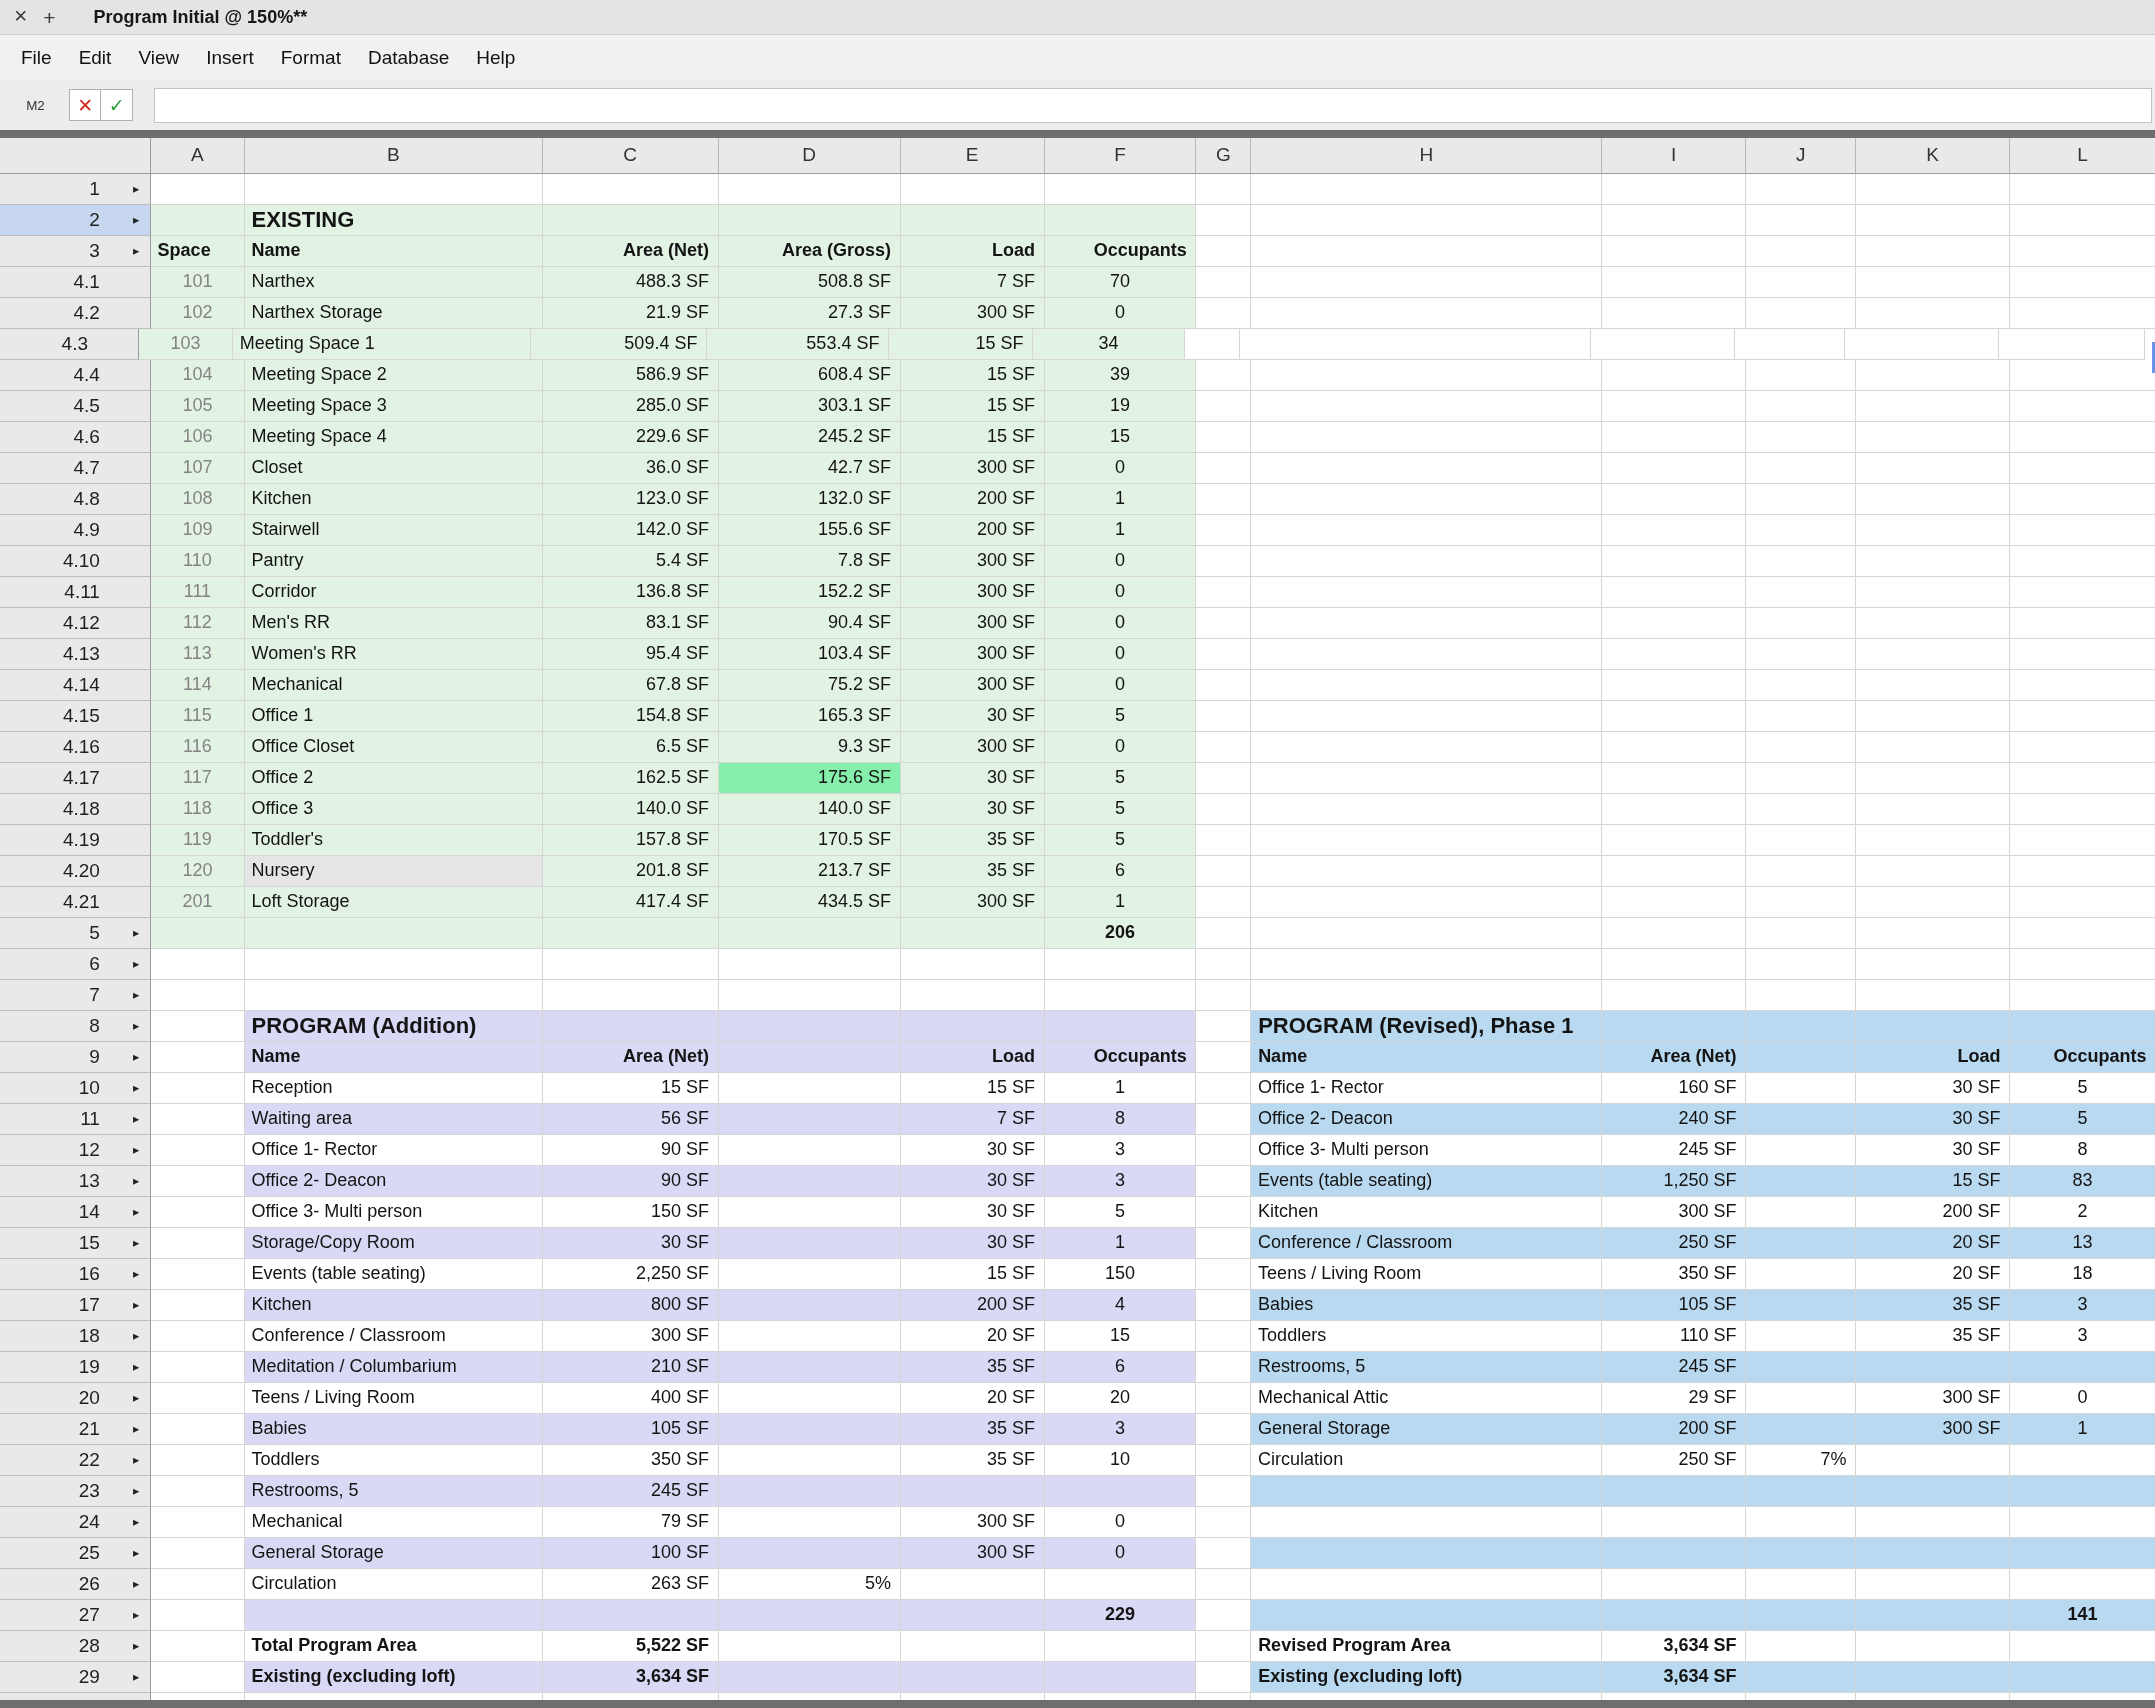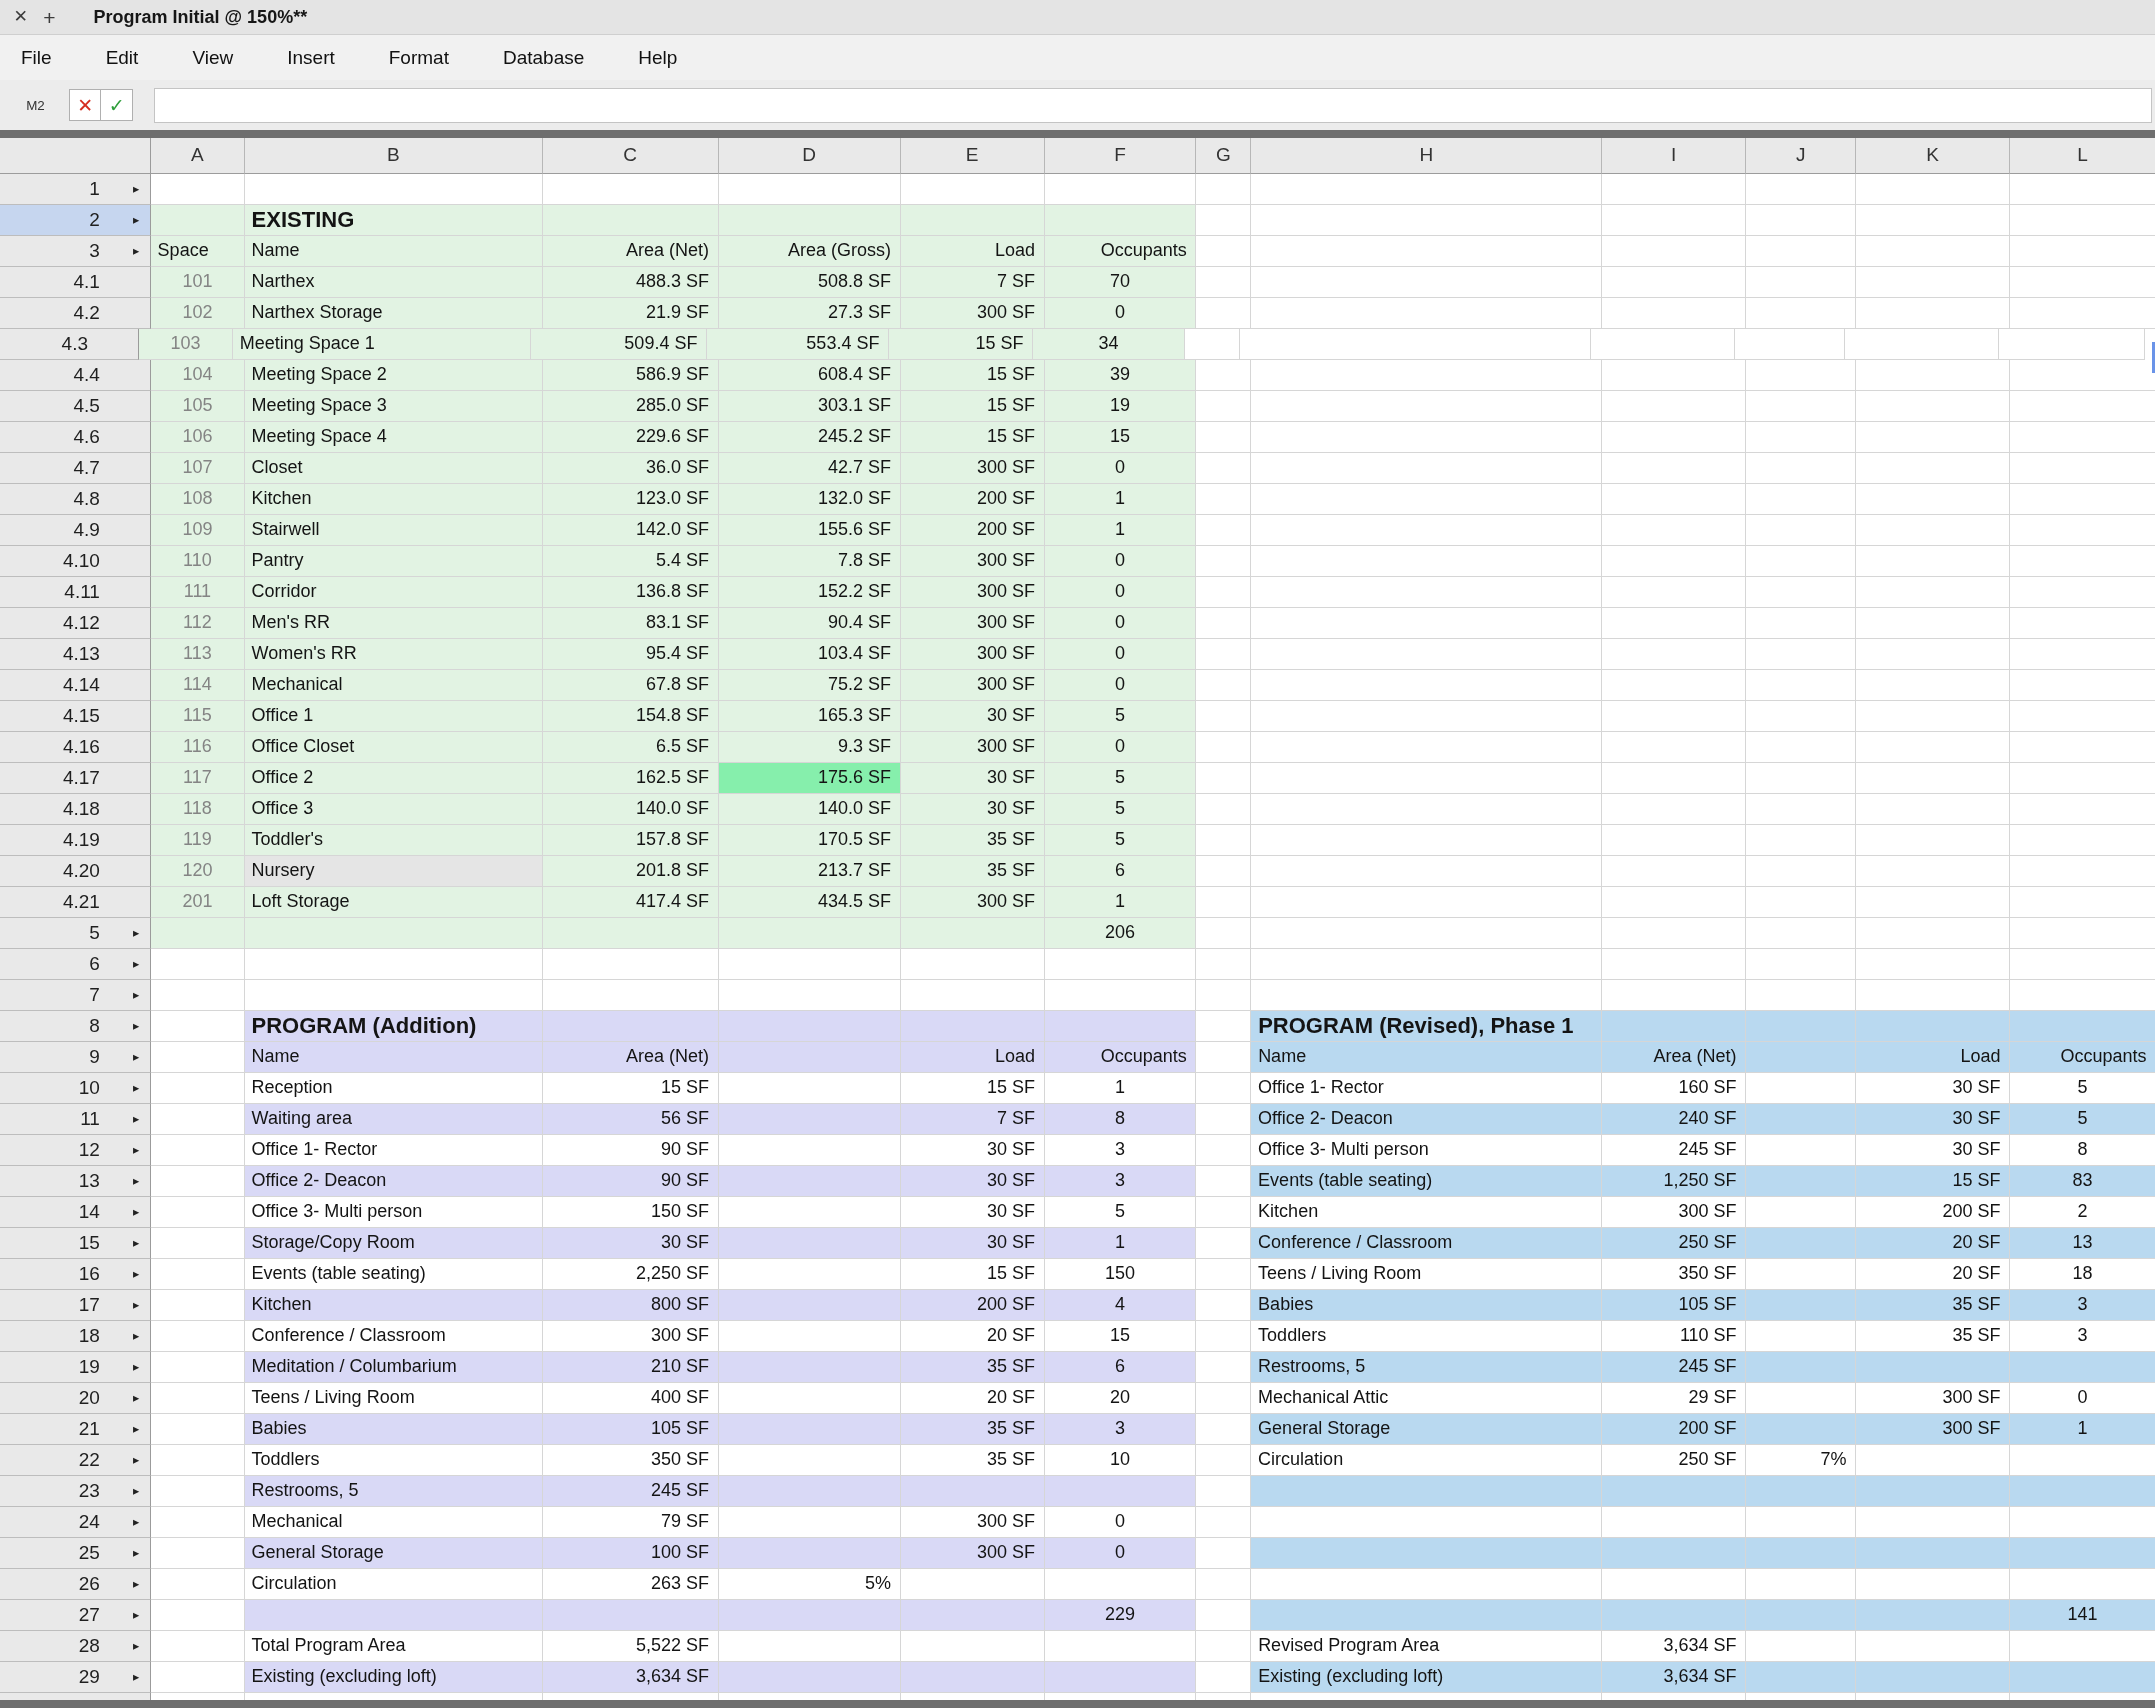--- a/index.html
+++ b/index.html
@@ -6,21 +6,21 @@
   html,body { background:#fff; }
   body { font-family:"Liberation Sans","DejaVu Sans",sans-serif; }
   .app { position:relative; width:2156px; height:1708px; overflow:hidden; background:#fff; }
 
   
   .tabbar { height:35px; background:#e4e4e4; border-bottom:1px solid #cfcfcf; display:flex; align-items:center; }
   .tab-close { margin-left:13.4px; font-size:17.3px; color:#3c3c3c; line-height:1; }
   .tab-new   { margin-left:15.4px; font-size:21px; color:#3c3c3c; line-height:1; }
   .tab-title { margin-left:38px; font-size:18px; font-weight:bold; color:#161616; }
 
-  .menubar { height:45px; background:#f1f1f1; display:flex; align-items:center; gap:54px; padding-left:21px; }
+  .menubar { height:45px; background:#f1f1f1; display:flex; align-items:center; gap:27px; padding-left:21px; }
   .menu-item { font-size:19px; color:#111; }
 
   .formulabar { height:50px; background:#ececec; display:flex; align-items:center; }
   .cellref { width:48px; margin-left:11.5px; font-size:13.4px; color:#333; text-align:center; }
   .fbtn { width:32px; height:32px; background:#fff; border:1px solid #b0b0b0; display:flex; align-items:center; justify-content:center; font-size:19px; font-weight:bold; }
   .fbtn.cancel  { color:#d62d20; margin-left:9.6px; }
   .fbtn.confirm { color:#2e9e3a; border-left:none; }
   .fx-input { margin-left:21px; margin-right:3.8px; flex:1; height:35px; background:#fff; border:1px solid #c4c4c4; font-size:18px; padding:0 7.7px; font-family:inherit; }
   .hdivider { height:7.7px; background:#6e6e6e; }
 
@@ -34,21 +34,21 @@
   .g-rowhdr { background:#e9e9e9; border-right:1.9px solid #9b9b9b; border-bottom:1px solid #bdbdbd;
               position:relative; display:flex; align-items:center; justify-content:flex-end; }
   .g-rowhdr.sel { background:#c6d6ef; }
   .g-rowlabel { padding-right:50px; font-size:19px; color:#1f1f1f; }
   .tri { position:absolute; right:10.6px; top:50%; transform:translateY(-50%); font-size:12.5px; color:#222; line-height:1; }
   .g-cell { border-right:1px solid #d6d6d6; border-bottom:1px solid #d6d6d6;
             display:flex; align-items:center; font-size:18px; color:#141414; overflow:hidden; }
   .a-l { justify-content:flex-start; padding-left:6.7px; }
   .a-r { justify-content:flex-end;  padding-right:8.6px; }
   .a-c { justify-content:center; }
-  .s-b { font-weight:normal; }
+  .s-b { font-weight:bold; }
   .s-t { font-weight:bold; font-size:22px; white-space:nowrap; overflow:visible; }
   .s-g { color:#848484; }
 
   .sel-sliver { position:absolute; right:0; top:204px; width:3.8px; height:31px; background:#6a93e8; }
   .bottombar { position:absolute; left:0; bottom:0; width:100%; height:7.7px; background:#6e6e6e; }
 </style>
 </head>
 <body>
 
 <div class="app">

